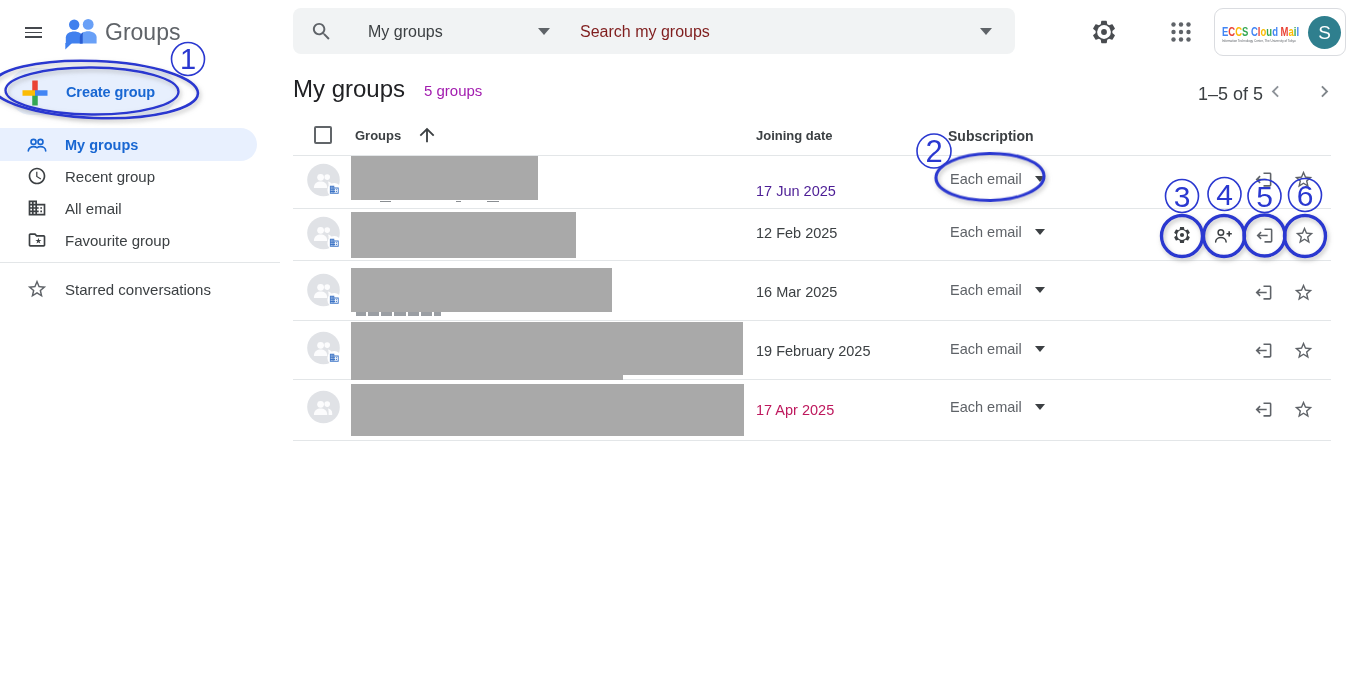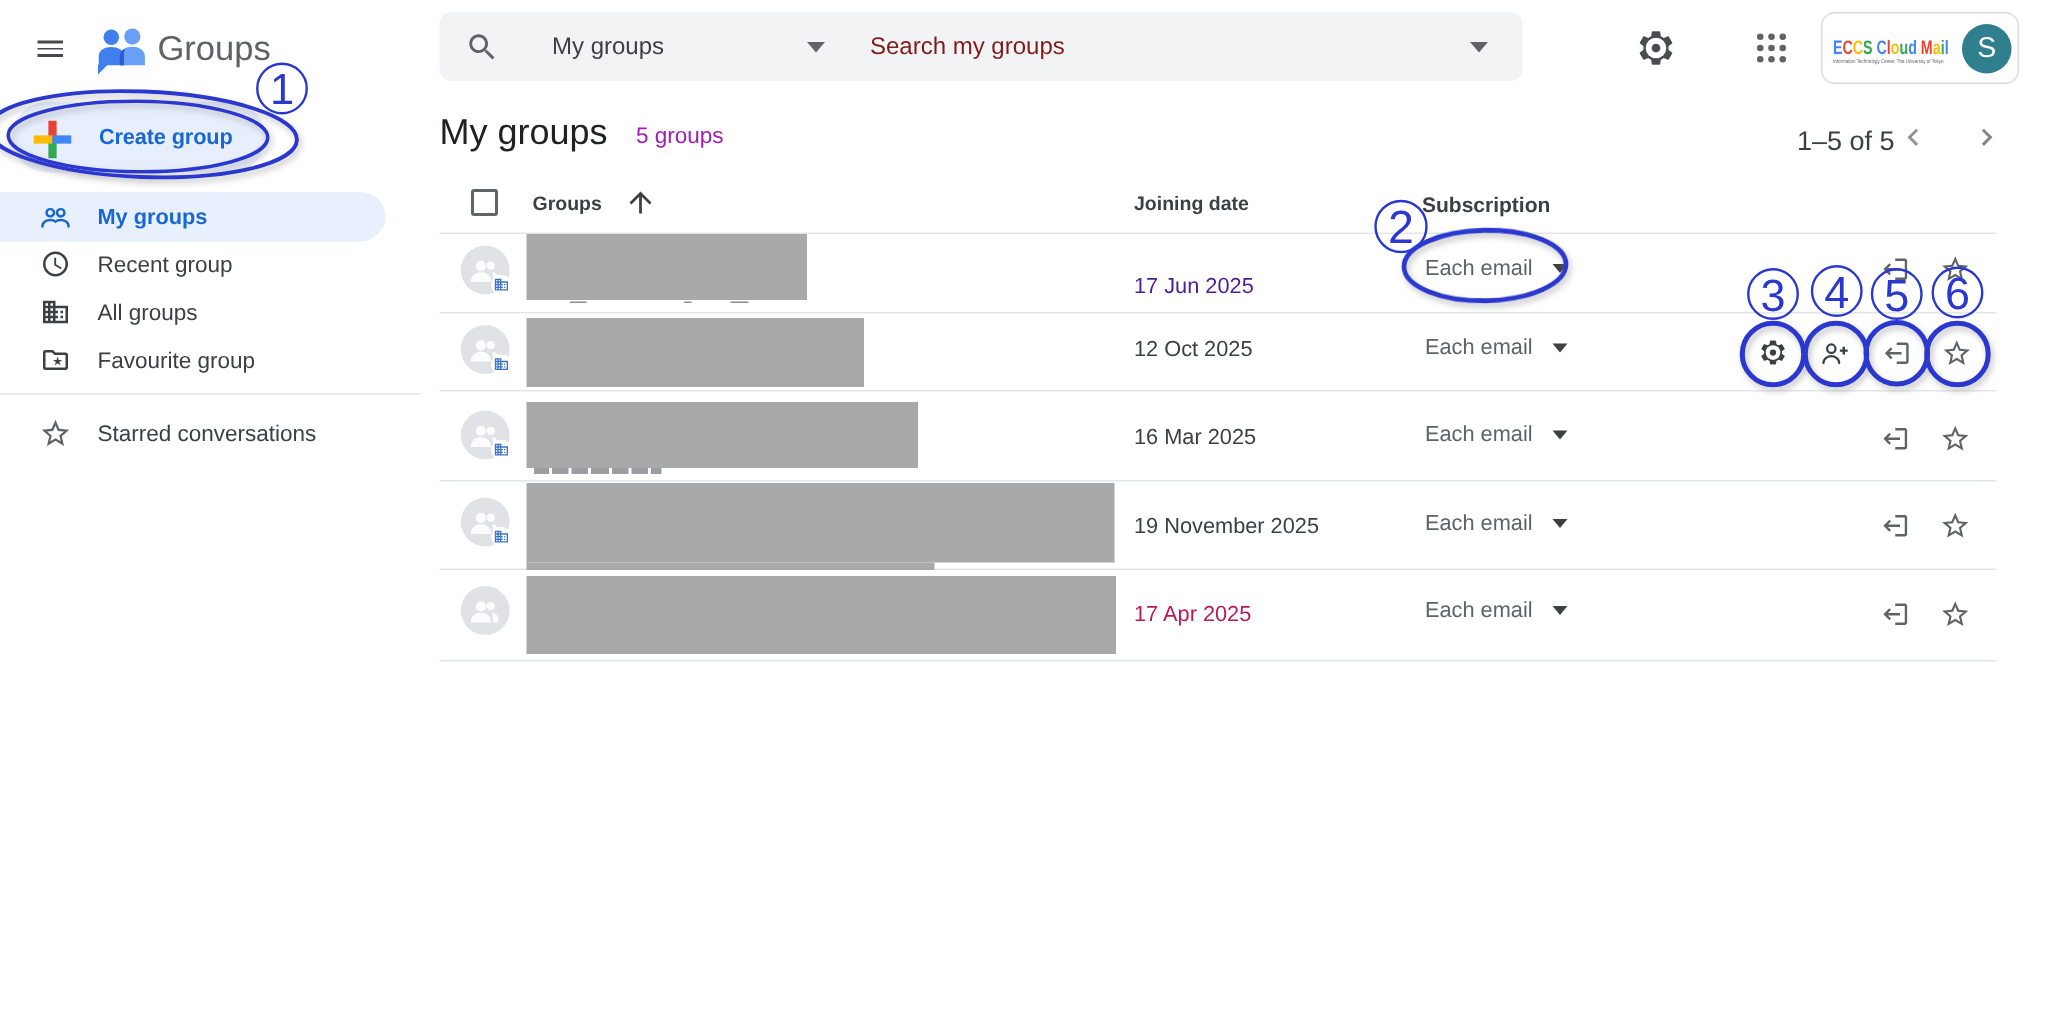--- a/index.html
+++ b/index.html
@@ -81,21 +81,21 @@
   <div class="abs" style="left:65px; top:137px; font-size:14.5px; color:#1967d2; font-weight:bold;">My groups</div>
 
   <svg class="abs" style="left:27px; top:166px;" width="20" height="20" viewBox="0 0 24 24" fill="#3c4043">
     <path d="M11.99 2C6.47 2 2 6.48 2 12s4.47 10 9.99 10C17.52 22 22 17.52 22 12S17.52 2 11.99 2zM12 20c-4.42 0-8-3.58-8-8s3.58-8 8-8 8 3.58 8 8-3.58 8-8 8zm.5-13H11v6l5.25 3.15.75-1.23-4.5-2.67z"></path>
   </svg>
   <div class="abs" style="left:65px; top:168px; font-size:15px; color:#3c4043;">Recent group</div>
 
   <svg class="abs" style="left:27px; top:198px;" width="20" height="20" viewBox="0 0 24 24" fill="#3c4043">
     <path d="M12 7V3H2v18h20V7H12zM6 19H4v-2h2v2zm0-4H4v-2h2v2zm0-4H4V9h2v2zm0-4H4V5h2v2zm4 12H8v-2h2v2zm0-4H8v-2h2v2zm0-4H8V9h2v2zm0-4H8V5h2v2zm10 12h-8v-2h2v-2h-2v-2h2v-2h-2V9h8v10zm-2-8h-2v2h2v-2zm0 4h-2v2h2v-2z"></path>
   </svg>
-  <div class="abs" style="left:65px; top:200px; font-size:15px; color:#3c4043;">All groups</div>
+  <div class="abs" style="left:65px; top:200px; font-size:15px; color:#3c4043;">All email</div>
 
   <svg class="abs" style="left:27px; top:230px;" width="20" height="20" viewBox="0 0 24 24" fill="#3c4043">
     <path d="M20 6h-8l-2-2H4c-1.1 0-1.99.9-1.99 2L2 18c0 1.1.9 2 2 2h16c1.1 0 2-.9 2-2V8c0-1.1-.9-2-2-2zm0 12H4V6h5.17l2 2H20v10z"></path>
     <path d="M12.6 16.5l-2.3-1.7-2.3 1.7.9-2.7-2.3-1.7h2.85l.85-2.7.85 2.7h2.85l-2.3 1.7z" transform="translate(3.4,-0.2)"></path>
   </svg>
   <div class="abs" style="left:65px; top:232px; font-size:15px; color:#3c4043;">Favourite group</div>
 
   <div class="hline" style="left:0; top:262px; width:280px;"></div>
 
   <svg class="abs" style="left:26px; top:278px;" width="22" height="22" viewBox="0 0 24 24" fill="#5f6368">
@@ -164,21 +164,21 @@
       <path d="M22 19.4 C24.4 19.8 26.2 21.3 26.2 23.9 L26.2 26 L22.6 26 L22.6 22.9 C22.6 21.5 22.4 20.4 22 19.4 Z"></path>
       <circle cx="14.6" cy="15.3" r="3.4"></circle>
       <path d="M7.9 26 C7.9 21.2 11.3 19.5 14.6 19.5 C17.9 19.5 21.3 21.2 21.3 26 Z"></path>
     </g>
     <circle cx="28.3" cy="28" r="6.9" fill="#fff"></circle>
     <g transform="translate(23,22.5) scale(0.44)" fill="#3d74c6">
       <path d="M12 7V3H2v18h20V7H12zM6 19H4v-2h2v2zm0-4H4v-2h2v2zm0-4H4V9h2v2zm0-4H4V5h2v2zm4 12H8v-2h2v2zm0-4H8v-2h2v2zm0-4H8V9h2v2zm0-4H8V5h2v2zm10 12h-8v-2h2v-2h-2v-2h2v-2h-2V9h8v10zm-2-8h-2v2h2v-2zm0 4h-2v2h2v-2z"></path>
     </g>
   </svg>
   <div class="abs" style="left:351px; top:212px; width:225px; height:46px; background:#a9a9a9;"></div>
-  <div class="abs" style="left:756px; top:225px; font-size:14.5px; color:#3c4043;">12 Oct 2025</div>
+  <div class="abs" style="left:756px; top:225px; font-size:14.5px; color:#3c4043;">12 Feb 2025</div>
   <div class="abs" style="left:950px; top:224px; font-size:14.5px; color:#5f6368;">Each email</div>
   <div class="caret" style="left:1035px; top:229px; border-top-color:#3c4043;"></div>
 
   <svg class="abs" style="left:1172px; top:225px;" width="20" height="20" viewBox="0 0 24 24" fill="#3c4043">
     <path d="M19.14 12.94c.04-.3.06-.61.06-.94 0-.32-.02-.64-.07-.94l2.03-1.58c.18-.14.23-.41.12-.61l-1.92-3.32c-.12-.22-.37-.29-.59-.22l-2.39.96c-.5-.38-1.03-.7-1.62-.94l-.36-2.54c-.04-.24-.24-.41-.48-.41h-3.84c-.24 0-.43.17-.47.41l-.36 2.54c-.59.24-1.13.57-1.62.94l-2.39-.96c-.22-.08-.47 0-.59.22L2.74 8.87c-.12.21-.08.47.12.61l2.03 1.58c-.05.3-.09.63-.09.94s.02.64.07.94l-2.03 1.58c-.18.14-.23.41-.12.61l1.92 3.32c.12.22.37.29.59.22l2.39-.96c.5.38 1.03.7 1.62.94l.36 2.54c.05.24.24.41.48.41h3.84c.24 0 .44-.17.47-.41l.36-2.54c.59-.24 1.13-.56 1.62-.94l2.39.96c.22.08.47 0 .59-.22l1.92-3.32c.12-.22.07-.47-.12-.61l-2.01-1.58zM12 15.6c-1.98 0-3.6-1.62-3.6-3.6s1.62-3.6 3.6-3.6 3.6 1.62 3.6 3.6-1.62 3.6-3.6 3.6z"></path>
     <circle cx="12" cy="12" r="5.9" fill="#fff"></circle>
     <circle cx="12" cy="12" r="2.5"></circle>
   </svg>
   <svg class="abs" style="left:1213px; top:225px;" width="21" height="21" viewBox="0 0 24 24" fill="none" stroke="#3c4043" stroke-width="1.7">
     <circle cx="9" cy="8.5" r="3.2"></circle>
@@ -235,21 +235,21 @@
       <circle cx="14.6" cy="15.3" r="3.4"></circle>
       <path d="M7.9 26 C7.9 21.2 11.3 19.5 14.6 19.5 C17.9 19.5 21.3 21.2 21.3 26 Z"></path>
     </g>
     <circle cx="28.3" cy="28" r="6.9" fill="#fff"></circle>
     <g transform="translate(23,22.5) scale(0.44)" fill="#3d74c6">
       <path d="M12 7V3H2v18h20V7H12zM6 19H4v-2h2v2zm0-4H4v-2h2v2zm0-4H4V9h2v2zm0-4H4V5h2v2zm4 12H8v-2h2v2zm0-4H8v-2h2v2zm0-4H8V9h2v2zm0-4H8V5h2v2zm10 12h-8v-2h2v-2h-2v-2h2v-2h-2V9h8v10zm-2-8h-2v2h2v-2zm0 4h-2v2h2v-2z"></path>
     </g>
   </svg>
   <div class="abs" style="left:351px; top:322px; width:392px; height:53px; background:#a9a9a9;"></div>
   <div class="abs" style="left:351px; top:375px; width:272px; height:5px; background:#a9a9a9;"></div>
-  <div class="abs" style="left:756px; top:343px; font-size:14.5px; color:#3c4043;">19 November 2025</div>
+  <div class="abs" style="left:756px; top:343px; font-size:14.5px; color:#3c4043;">19 February 2025</div>
   <div class="abs" style="left:950px; top:341px; font-size:14.5px; color:#5f6368;">Each email</div>
   <div class="caret" style="left:1035px; top:346px; border-top-color:#3c4043;"></div>
   <svg class="abs" style="left:1254px; top:341px;" width="19" height="19" viewBox="0 0 24 24" fill="#5f6368">
     <g transform="translate(24,0) scale(-1,1)">
         <path d="M17 7l-1.41 1.41L18.17 11H8v2h10.17l-2.58 2.58L17 17l5-5zM4 5h8V3H4c-1.1 0-2 .9-2 2v14c0 1.1.9 2 2 2h8v-2H4V5z"></path>
       </g>
   </svg>
   <svg class="abs" style="left:1293px; top:340px;" width="21" height="21" viewBox="0 0 24 24" fill="#5f6368">
     <path d="M22 9.24l-7.19-.62L12 2 9.19 8.63 2 9.24l5.46 4.73L5.82 21 12 17.27 18.18 21l-1.63-7.03L22 9.24zM12 15.4l-3.76 2.27 1-4.28-3.32-2.88 4.38-.38L12 6.1l1.71 4.04 4.38.38-3.32 2.88 1 4.28L12 15.4z"></path>
   </svg>

